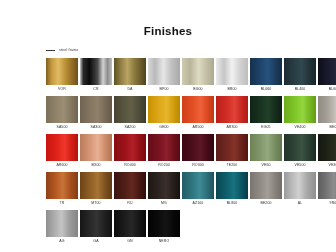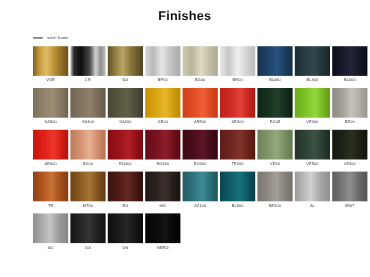--- a/index.html
+++ b/index.html
@@ -12,21 +12,21 @@
     height: 252px;
     overflow: hidden;
     font-family: "Liberation Sans", sans-serif;
     color: #1a1a1a;
     position: relative;
   }
   .page {
     width: 336px;
     height: 252px;
     box-sizing: border-box;
-    padding: 0;
+    padding: 16px;
     position: relative;
   }
   .title {
     text-align: center;
     font-size: 11.5px;
     font-weight: bold;
     letter-spacing: 0.2px;
     color: #111111;
     margin: 0;
     padding-top: 9px;

